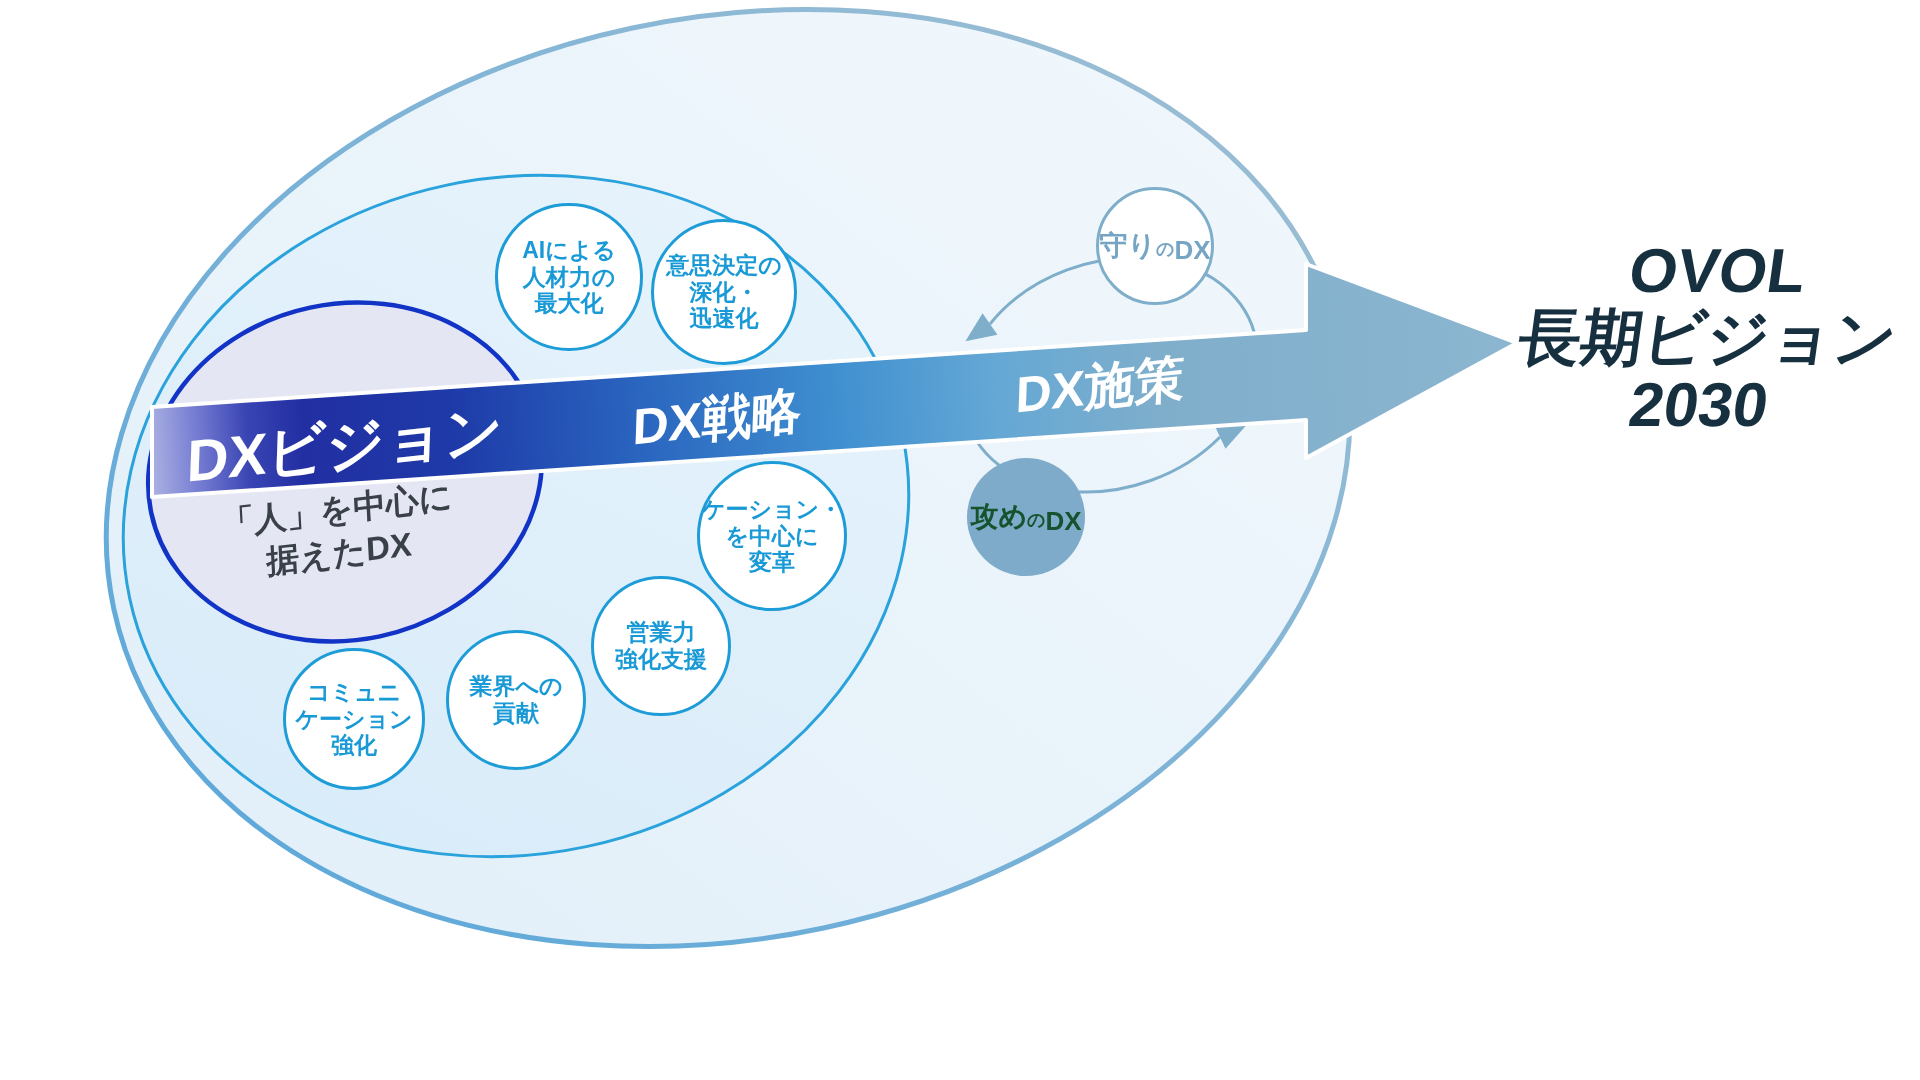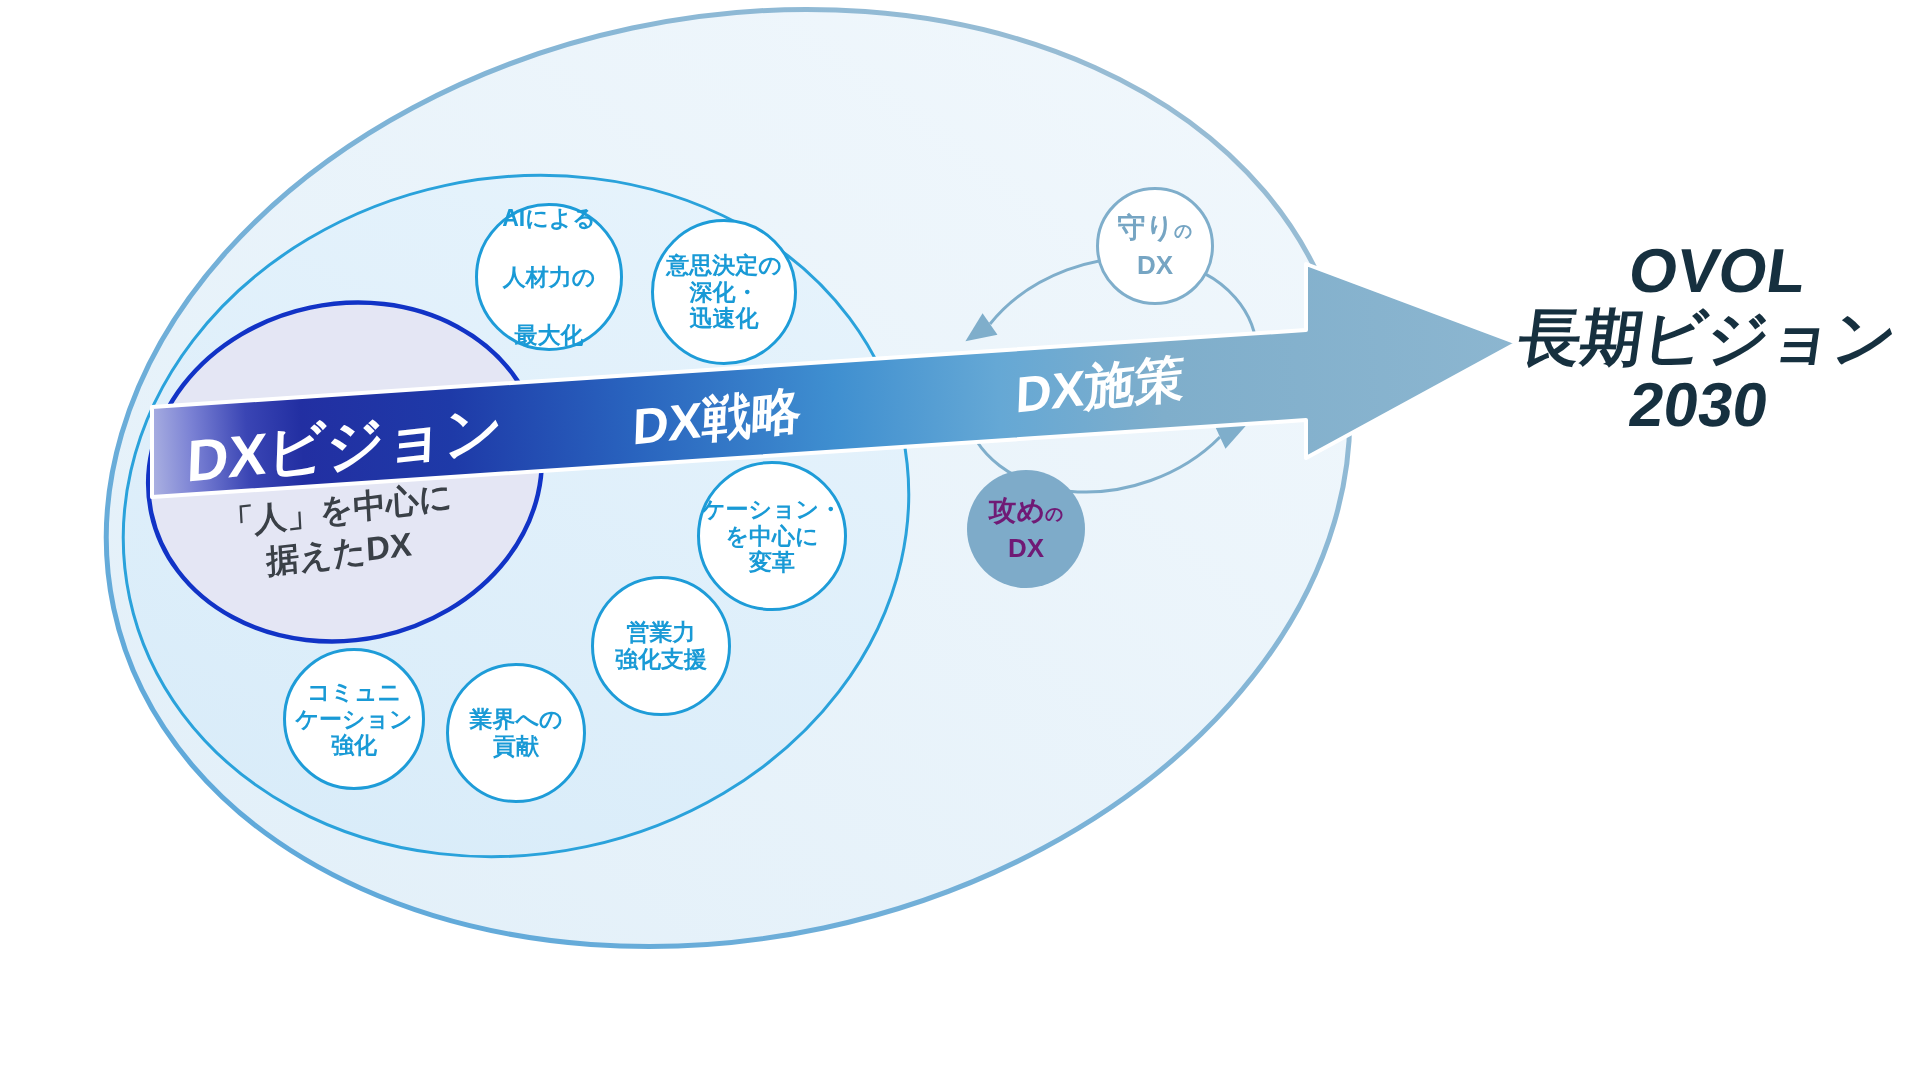--- a/index.html
+++ b/index.html
@@ -9,34 +9,34 @@
   }
   .stage svg{position:absolute;left:0;top:0;}
   
   .topic{
     position:absolute;box-sizing:border-box;border-radius:50%;
     background:#ffffff;border:3.5px solid #1E9CD8;
     display:flex;flex-direction:column;align-items:center;justify-content:center;
     text-align:center;color:#199AD6;font-weight:700;font-size:23px;line-height:1.16;
   }
   .topic span{display:block;white-space:nowrap;}
-  .t0{left:475px;top:203px;width:148px;height:148px;gap:32px;}
+  .t0{left:495px;top:203px;width:148px;height:148px;}
   .t1{left:651px;top:219px;width:146px;height:146px;}
   .t2{left:697px;top:461px;width:150px;height:150px;}
   .t3{left:591px;top:576px;width:140px;height:140px;}
   .t4{left:283px;top:648px;width:142px;height:142px;}
-  .t5{left:446px;top:663px;width:140px;height:140px;}
+  .t5{left:446px;top:630px;width:140px;height:140px;}
   
   .cycle-node{
     position:absolute;box-sizing:border-box;width:118px;height:118px;border-radius:50%;
-    display:flex;flex-direction:column;align-items:center;justify-content:center;
+    display:flex;flex-direction:row;align-items:center;justify-content:center;
     font-weight:700;line-height:1.05;text-align:center;
   }
   .defense{left:1096px;top:187px;background:#ffffff;border:3.5px solid #7FAECB;color:#76A5C3;}
-  .offense{left:967px;top:470px;background:#7EABC9;color:#701a75;}
+  .offense{left:967px;top:458px;background:#7EABC9;color:#14532d;}
   .cycle-node .row{display:flex;align-items:baseline;justify-content:center;}
   .cycle-node .main{font-size:28px;}
   .cycle-node .particle{font-size:18px;}
   .cycle-node .sub{font-size:26px;margin-top:10px;}
   
   .band-label{
     position:absolute;color:#ffffff;font-weight:700;white-space:nowrap;
     transform:translate(-50%,-50%) rotate(-6deg) skewX(-8deg);
   }
   .lbl-vision{left:345px;top:446px;font-size:58px;}

